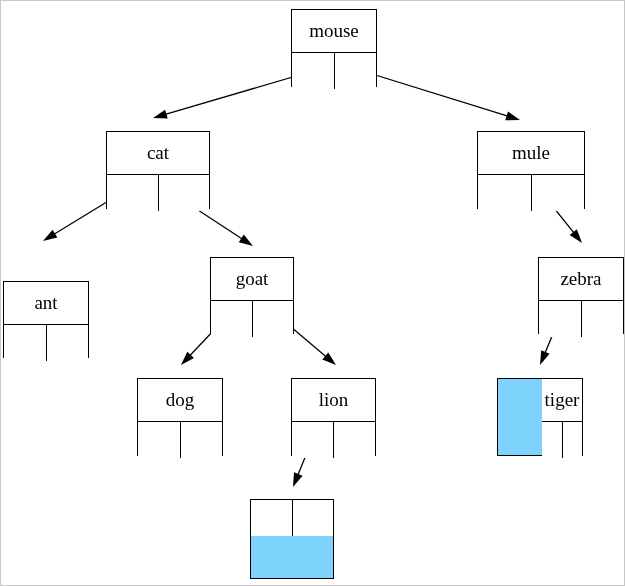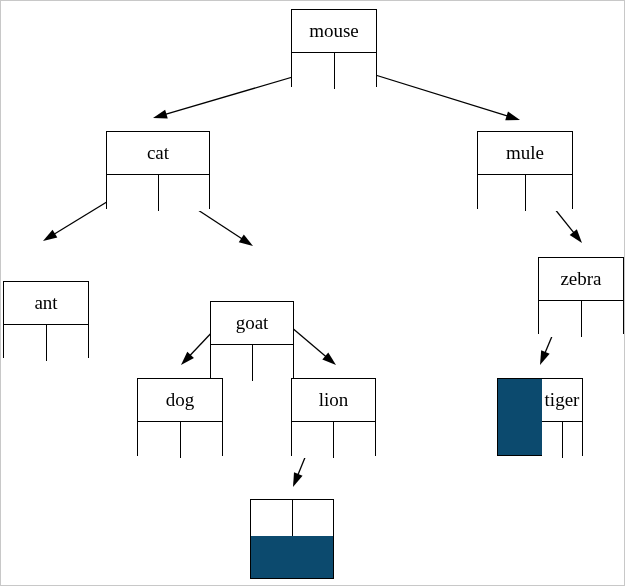--- a/index.html
+++ b/index.html
@@ -22,21 +22,21 @@
     left: 0;
     top: 0;
     width: 625px;
     height: 586px;
     pointer-events: none;
   }
   .node {
     position: absolute;
     box-sizing: border-box;
     border: 1.4px solid #000000;
-    background: #0c4a6e;
+    background: #7dd3fc;
   }
   .node-label {
     box-sizing: border-box;
     width: 100%;
     text-align: center;
     font-size: 19px;
     line-height: 1;
     color: #000000;
     border-bottom: 1.4px solid #000000;
     padding: 11px 0 12px 0;
@@ -107,35 +107,35 @@
           <div class="ptr right"></div>
         </div>
       </div>
       <div class="node" style="left: 105px; top: 130px; width: 104px; height: 78px;">
         <div class="node-label">cat</div>
         <div class="node-ptrs">
           <div class="ptr left"></div>
           <div class="ptr right"></div>
         </div>
       </div>
-      <div class="node" style="left: 476px; top: 130px; width: 96px; height: 78px;">
+      <div class="node" style="left: 476px; top: 130px; width: 108px; height: 78px;">
         <div class="node-label">mule</div>
         <div class="node-ptrs">
           <div class="ptr left"></div>
           <div class="ptr right"></div>
         </div>
       </div>
       <div class="node" style="left: 2px; top: 256px; width: 86px; height: 77px; margin-top: 24px;">
         <div class="node-label">ant</div>
         <div class="node-ptrs">
           <div class="ptr left"></div>
           <div class="ptr right"></div>
         </div>
       </div>
-      <div class="node" style="left: 209px; top: 256px; width: 84px; height: 77px; margin-top: 44px;">
+      <div class="node" style="left: 209px; top: 256px; width: 84px; height: 77px;">
         <div class="node-label">goat</div>
         <div class="node-ptrs">
           <div class="ptr left"></div>
           <div class="ptr right"></div>
         </div>
       </div>
       <div class="node" style="left: 537px; top: 256px; width: 86px; height: 77px;">
         <div class="node-label">zebra</div>
         <div class="node-ptrs">
           <div class="ptr left"></div>

